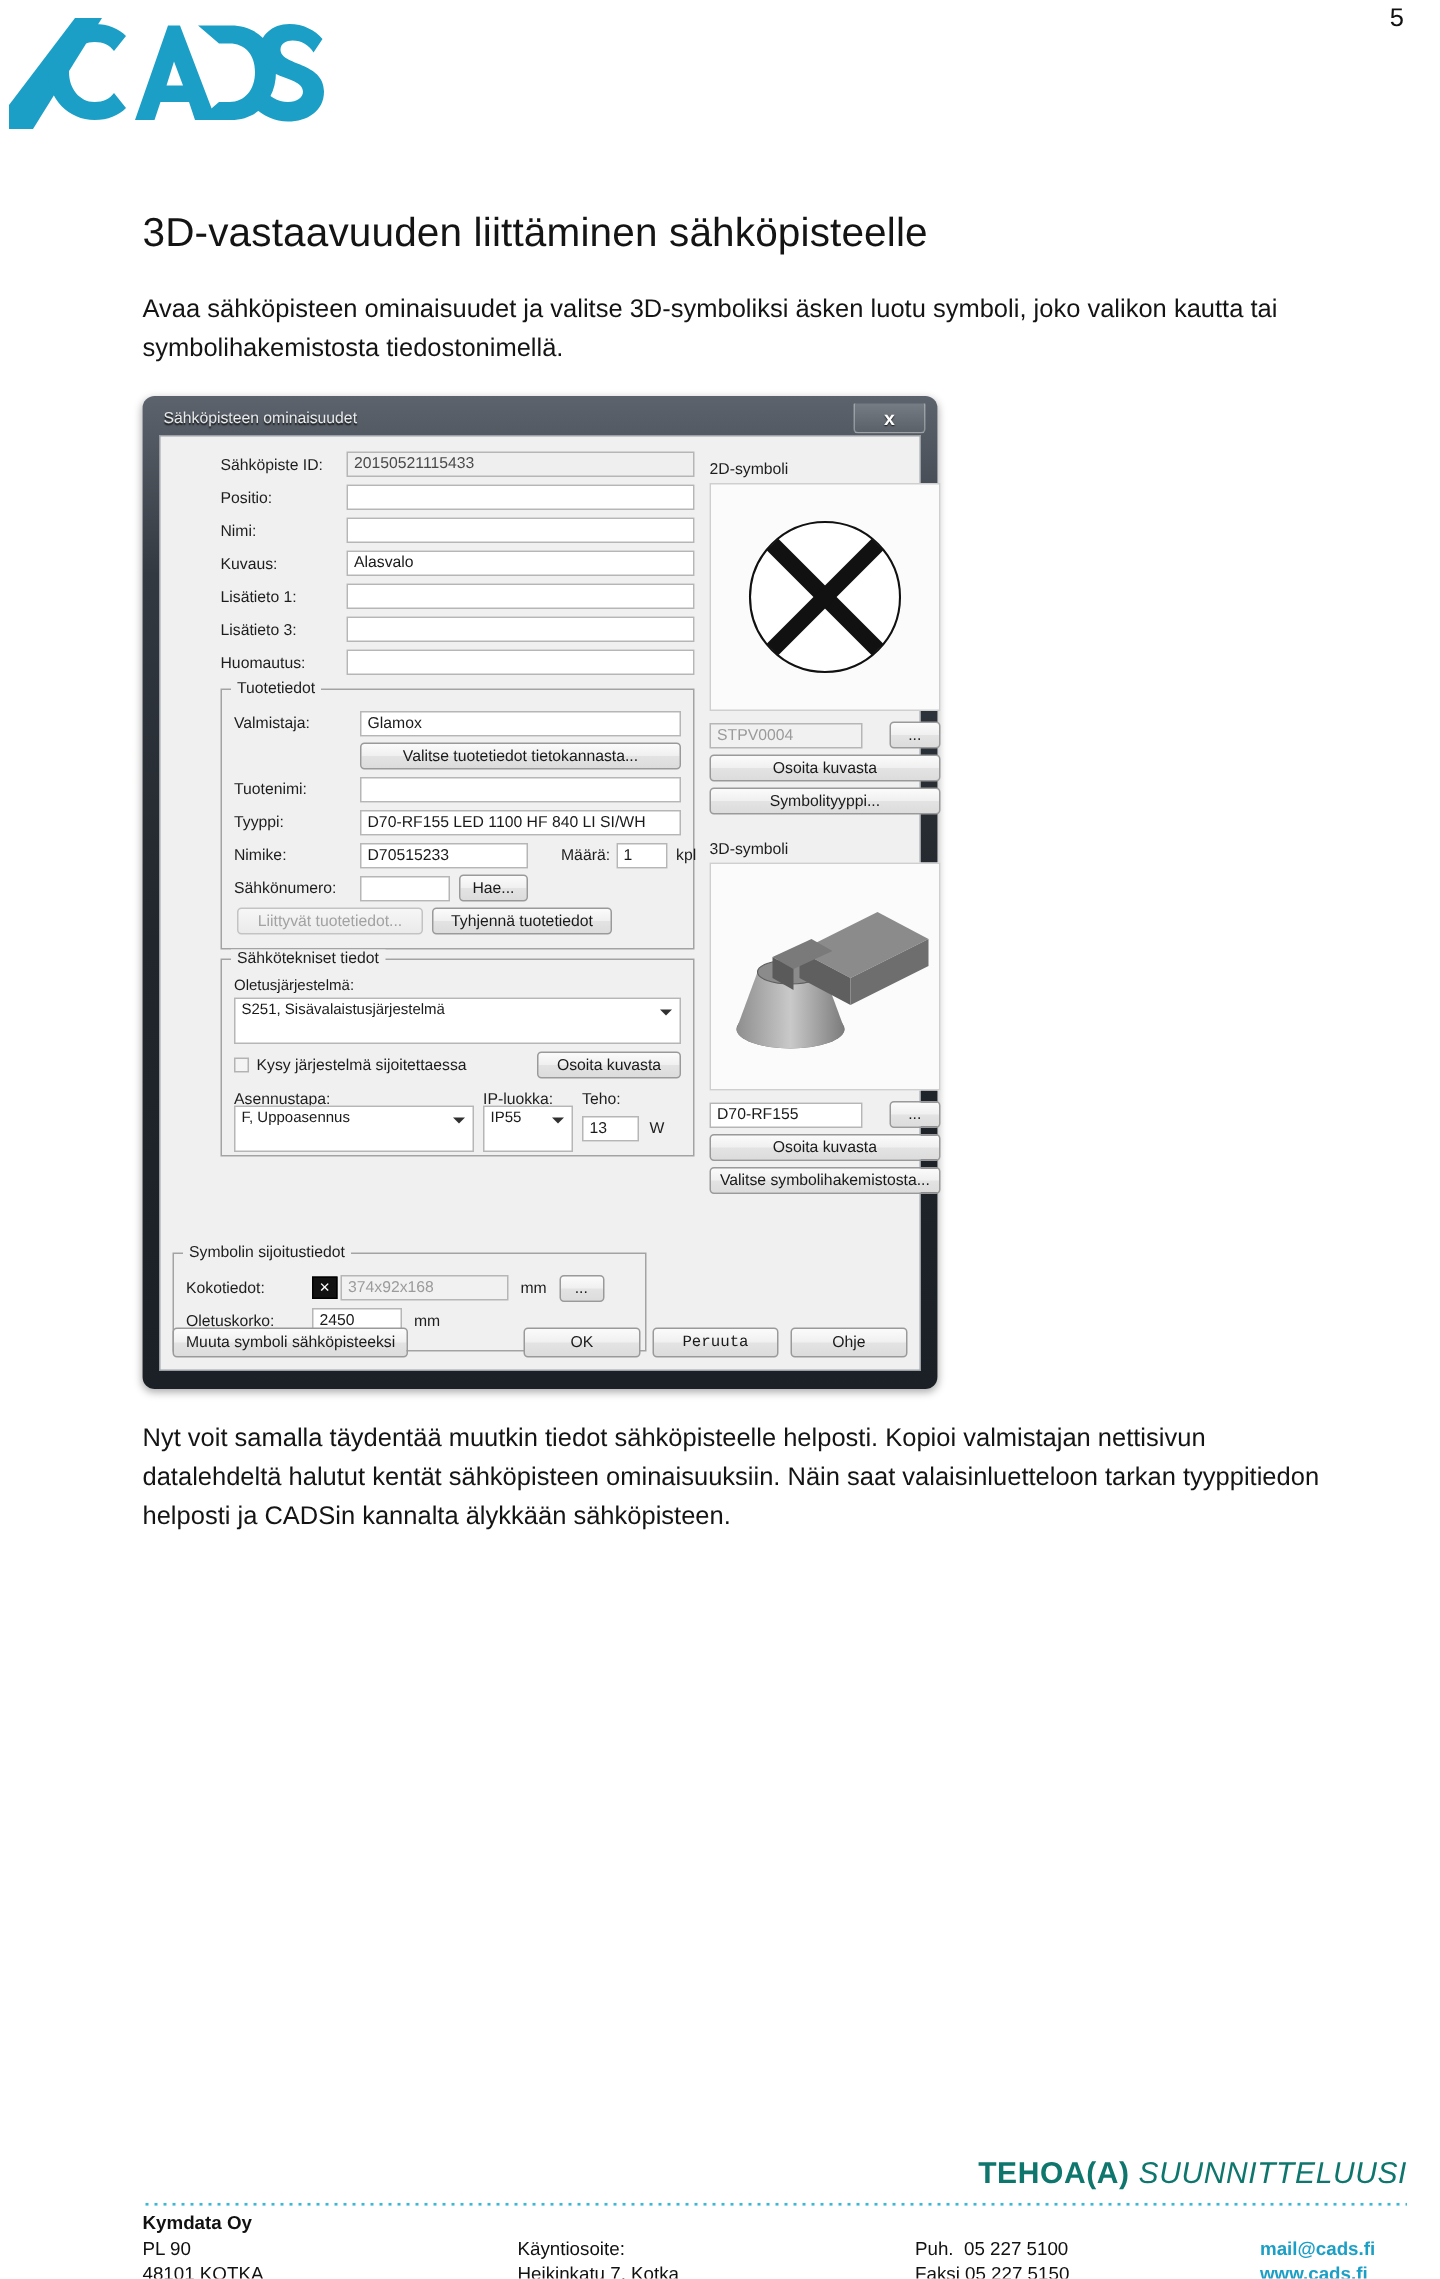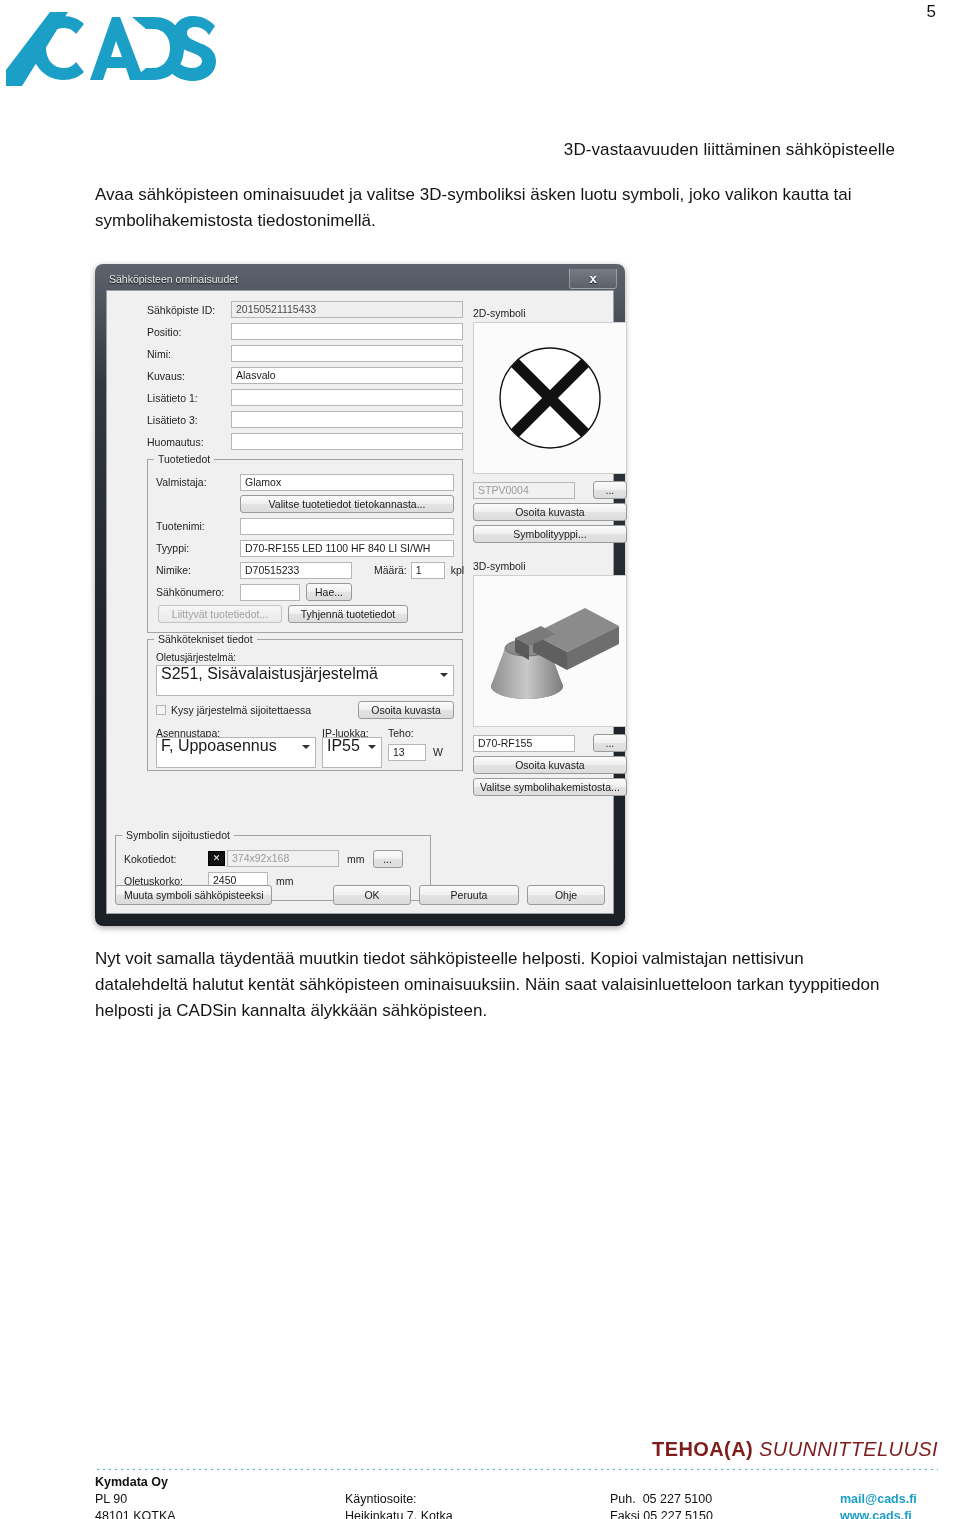--- a/index.html
+++ b/index.html
@@ -16,22 +16,22 @@
   
   .page-number {
     position:absolute; top:2px; right:24px;
     font-size:17px; color:#111;
   }
   .logo { position:absolute; left:6px; top:8px; width:212px; height:82px; }
 
   
   .content { position:absolute; left:95px; top:140px; width:800px; }
   .doc-title {
-    font-size:17px; font-weight:400; color:#141414;
-    letter-spacing:0.1px; margin:0 0 22px 0;text-align:right;
+    font-size:27px; font-weight:400; color:#141414;
+    letter-spacing:0.1px; margin:0 0 22px 0;
   }
   .intro, .outro {
     font-size:17px; line-height:26px; color:#141414; margin:0;
   }
   .intro { width:790px; }
 
   
   .dialog-wrap { position:absolute; left:95px; top:264px; width:530px; height:662px; }
   .dialog {
     position:absolute; inset:0;
@@ -87,21 +87,21 @@
     background:linear-gradient(180deg,#fbfbfb 0%,#f0f0f0 48%,#e3e3e3 52%,#dcdcdc 100%);
     font-size:10.5px; color:#1a1a1a; text-align:center;
     height:18px; line-height:16px; padding:0 6px; white-space:nowrap; overflow:hidden;
   }
   .btn.dimbtn { color:#a2a2a2; border-color:#c3c3c3;
     background:linear-gradient(180deg,#f6f6f6,#eaeaea); }
   .btn.wide { width:100%; }
 
   .combo {
     position:relative; height:31px; background:#fff; border:1px solid #b6b6b6;
-    font-size:16px; color:#1a1a1a; padding:0 16px 0 4px; line-height:15px;
+    font-size:10px; color:#1a1a1a; padding:0 16px 0 4px; line-height:15px;
     overflow:hidden; white-space:nowrap;
   }
   .combo:after {
     content:""; position:absolute; right:5px; top:7px;
     border-left:4px solid transparent; border-right:4px solid transparent;
     border-top:4px solid #303030;
   }
   .chk { width:10px; height:10px; border:1px solid #b3b3b3; background:#f4f4f4; display:inline-block; }
 
   
@@ -116,26 +116,26 @@
   .dots-btn { width:34px; flex:0 0 34px; }
   .stackbtn { margin-top:4px; }
 
   
   .bottombar {
     position:absolute; left:8px; right:8px; bottom:6px; height:24px;
     display:flex; align-items:center; justify-content:space-between;
   }
   .bottombar .right { display:flex; gap:8px; }
   .bottombar .btn { height:20px; line-height:18px; }
-  .okbtn { width:78px; } .cancelbtn { width:100px; } .helpbtn { width:78px; }
+  .okbtn { width:78px; } .cancelbtn { width:84px;font-family:Liberation Mono, monospace; } .helpbtn { width:78px; }
 
   
   .tehoa {
     position:absolute; right:22px; top:1438px;
-    font-size:20px; color:#7f1d1d; letter-spacing:0.4px; white-space:nowrap;
+    font-size:20px; color:#0f766e; letter-spacing:0.4px; white-space:nowrap;
   }
   .tehoa b { font-weight:bold; }
   .tehoa i { font-style:italic; font-weight:400; }
   .dotline {
     position:absolute; left:95px; right:22px; top:1468px; height:3px;
     background-image:radial-gradient(circle, #3fb6d4 0.9px, transparent 1.1px);
     background-size:6px 3px; background-repeat:repeat-x;
   }
   .footgrid {
     position:absolute; left:95px; top:1474px; width:865px;

